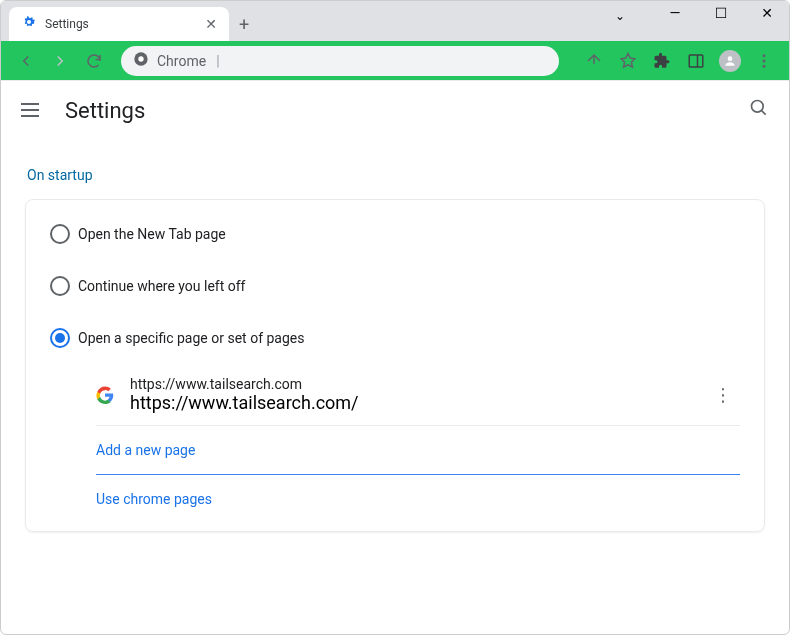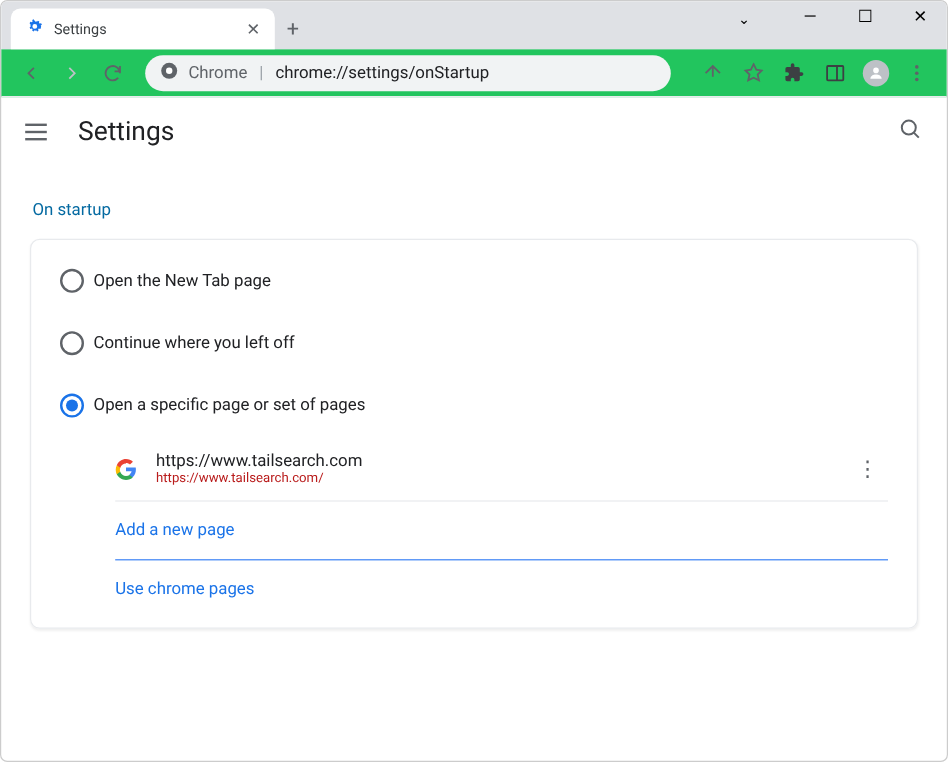--- a/index.html
+++ b/index.html
@@ -117,21 +117,21 @@
 .page-entry {
   display: flex;
   align-items: center;
   padding: 12px 0;
   border-bottom: 1px solid #e8eaed;
   gap: 16px;
 }
 .favicon { width: 18px; height: 18px; flex-shrink: 0; }
 .page-info { flex: 1; }
 .page-name { font-size: 14px; color: #202124; }
-.page-url { font-size: 11px; color: #b91c1c; }
+.page-url { font-size: 18px; color: #000000; }
 .entry-menu { color: #5f6368; cursor: pointer; font-size: 18px; padding: 0 8px; }
 .link-row {
   padding: 16px 0;
   font-size: 14px;
   color: #1a73e8;
   cursor: pointer;
   border-bottom: 1px solid #3b82f6;
 }
 .link-row:last-child { border-bottom: none; }
 .avatar-circle {
@@ -181,21 +181,20 @@
   </div>
   <div class="omnibox">
     <span class="site-icon">
       <svg viewBox="0 0 24 24">
           <circle cx="12" cy="12" r="10" fill="#5f6368"></circle>
           <circle cx="12" cy="12" r="4" fill="#fff"></circle>
         </svg>
     </span>
     <span class="url-label">Chrome</span>
     <span class="url-sep">|</span>
-    <span class="url-path">chrome://settings/onStartup</span>
   </div>
   <div class="toolbar-right">
     <div class="t-icon">
       <svg viewBox="0 0 24 24" fill="none" stroke="#5f6368" stroke-width="2">
           <path d="M4 12l8-8 8 8M12 4v12"></path>
         </svg>
     </div>
     <div class="t-icon">
       <svg viewBox="0 0 24 24" fill="none" stroke="#5f6368" stroke-width="2">
           <path d="M12 2l3 6 6 1-4.5 4.5L18 20l-6-3-6 3 1.5-6.5L3 9l6-1z"></path>

